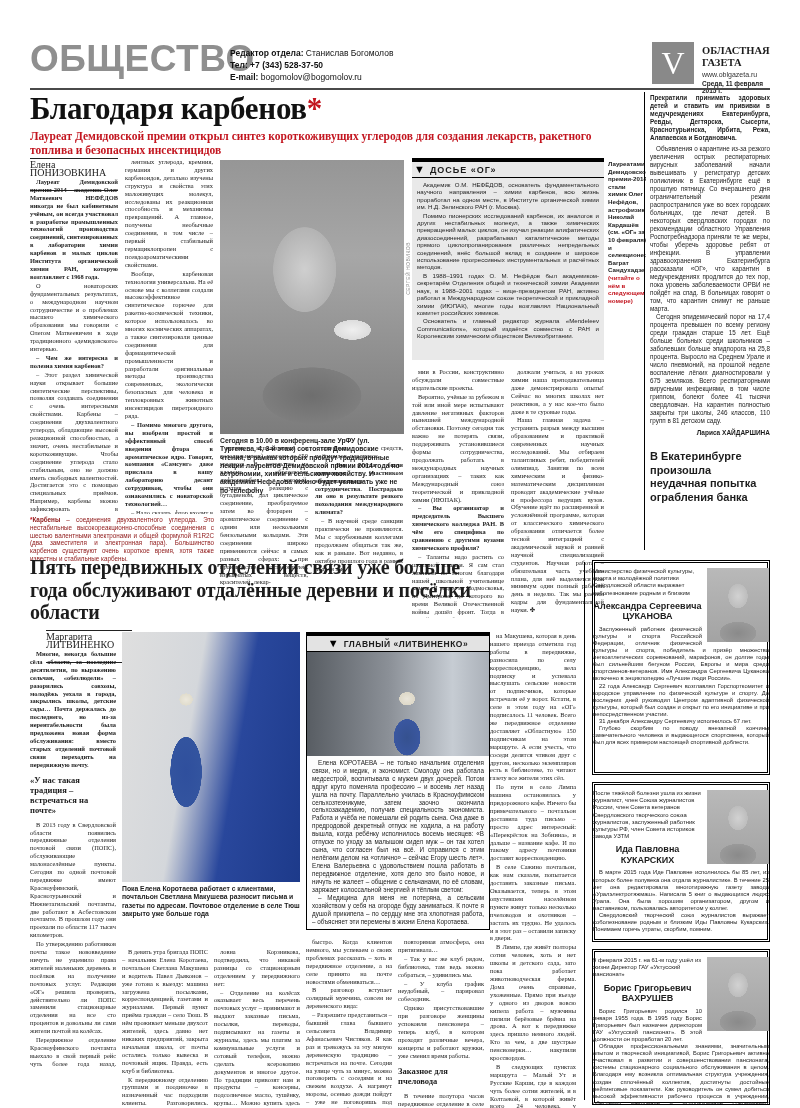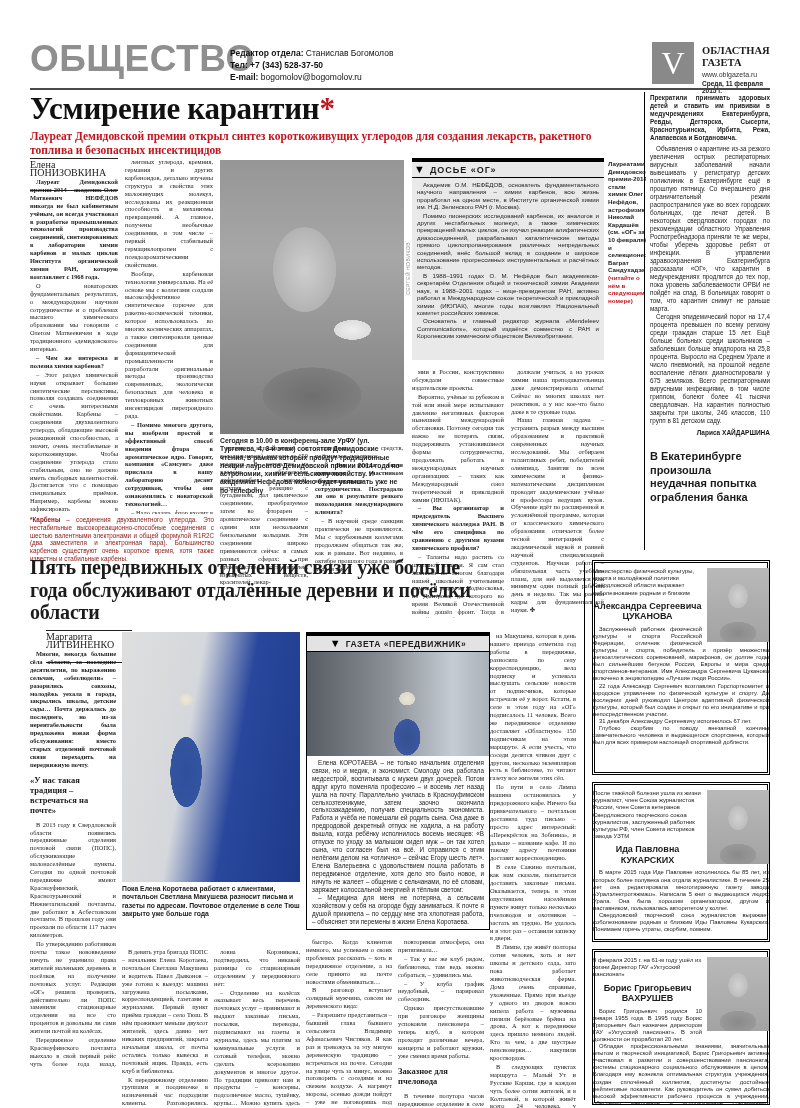--- a/index.html
+++ b/index.html
@@ -119,21 +119,21 @@
   </div>
   <div class="logo-box">V</div>
   <div class="paper-block">
     <div class="paper-name">ОБЛАСТНАЯ ГАЗЕТА</div>
     <div class="paper-site">www.oblgazeta.ru</div>
     <div class="paper-date">Среда, 11 февраля 2015 г.</div>
   </div>
   <div class="hdr-rule"></div>
 
   <section class="art1">
-    <h1 class="h1-block"><span>Усмирение карантин</span><span class="ast">*</span></h1>
+    <h1 class="h1-block"><span>Благодаря карбенов</span><span class="ast">*</span></h1>
     <div class="a1-subhead">Лауреат Демидовской премии открыл синтез короткоживущих углеродов для создания лекарств, ракетного топлива и безопасных инсектицидов</div>
 
     <div class="c byline" style="left:0;top:66px;width:88px;">Елена ПОНИЗОВКИНА</div>
     <div class="c" style="left:0;top:86px;width:88px;height:336px;">
         <p class="b">Лауреат Демидовской премии 2014 – академик Олег Матвеевич НЕФЁДОВ никогда не был кабинетным учёным, он всегда участвовал в разработке промышленных технологий производства соединений, синтезированных в лаборатории химии карбенов и малых циклов Института органической химии РАН, которую возглавляет с 1968 года.</p>
         <p>О новаторских фундаментальных результатах, о международном научном сотрудничестве и о проблемах высшего химического образования мы говорили с Олегом Матвеевичем в ходе традиционного «демидовского» интервью.</p>
         <p class="b">– Чем же интересна и полезна химия карбенов?</p>
         <p>– Этот раздел химической науки открывает большие синтетические перспективы, позволяя создавать соединения с очень интересными свойствами. Карбены – соединения двухвалентного углерода, обладающие высокой реакционной способностью, а значит, очень нестабильные и короткоживущие. Чтобы соединение углерода стало стабильным, оно не должно иметь свободных валентностей. Достигается это с помощью специальных приёмов. Например, карбены можно зафиксировать в низкотемпературной аргоновой матрице. В нашей лаборатории разработаны методы генерирования и стабилизации соединений двухва-</p>
       </div>
     <div class="c" style="left:95px;top:66px;width:88px;height:356px;">
@@ -267,21 +267,21 @@
         <p>К передвижному отделению группами и поодиночке в назначенный час подходили клиенты. Разговорились. Бывшая учительница, а ныне пенсионерка Ирина Михай-</p>
       </div>
     <div class="c" style="left:184px;top:392px;width:86px;height:165px;">
         <p>ловна Корзникова, подтвердила, что никакой разницы со стационарным отделением у передвижного нет:</p>
         <p>– Отделение на колёсах оказывает весь перечень почтовых услуг – принимают и выдают заказные письма, посылки, переводы, подписывают на газеты и журналы, здесь мы платим за коммунальные услуги и сотовый телефон, можно сделать ксерокопию документов и многое другое. По традиции привозят нам и продукты – консервы, подсолнечное масло, тушёнку, крупы… Можно купить здесь подушки, постельное бельё. Я довольна и обслуживанием – Елена Валерьевна внимательный человек, отзывчивый, работает</p>
       </div>
 
     <div class="mbox">
       <div class="mbox-head">
         <span class="tri">▼</span>
-        <span class="mbox-title">ГАЗЕТА «ПЕРЕДВИЖНИК»</span>
+        <span class="mbox-title">ГЛАВНЫЙ «ЛИТВИНЕНКО»</span>
       </div>
       <div class="photo-desk"></div>
       <div class="mbox-text">
           <p>Елена КОРОТАЕВА – не только начальник отделения связи, но и медик, и экономист. Смолоду она работала медсестрой, воспитывала с мужем двух дочерей. Потом вдруг круто поменяла профессию – и восемь лет назад ушла на почту. Параллельно училась в Красноуфимском сельхозтехникуме, затем заочно окончила сельхозакадемию, получив специальность экономиста. Работа и учёба не помешали ей родить сына. Она даже в предродовой декретный отпуск не ходила, а на работу вышла, когда ребёнку исполнилось восемь месяцев: «В отпуске по уходу за малышом сидел муж – он так хотел сына, что согласен был на всё. И справился с этим нелёгким делом на «отлично» – сейчас Егору шесть лет». Елена Валерьевна с удовольствием пошла работать в передвижное отделение, хотя дело это было новое, и ничуть не жалеет – общение с сельчанами, по её словам, заряжает колоссальной энергией и тёплым светом:</p>
           <p>– Медицина для меня не потеряна, а сельским хозяйством у себя на огороде буду заниматься. К почте я душой прикипела – по сердцу мне эта хлопотная работа, – объясняет эти перемены в жизни Елена Коротаева.</p>
         </div>
     </div>
 
     <div class="c" style="left:276px;top:382px;width:86px;height:172px;">
         <p>быстро. Когда клиентов немного, мы успеваем о своих проблемах рассказать – хоть и передвижное отделение, а на селе принято на почте новостями обмениваться…</p>

